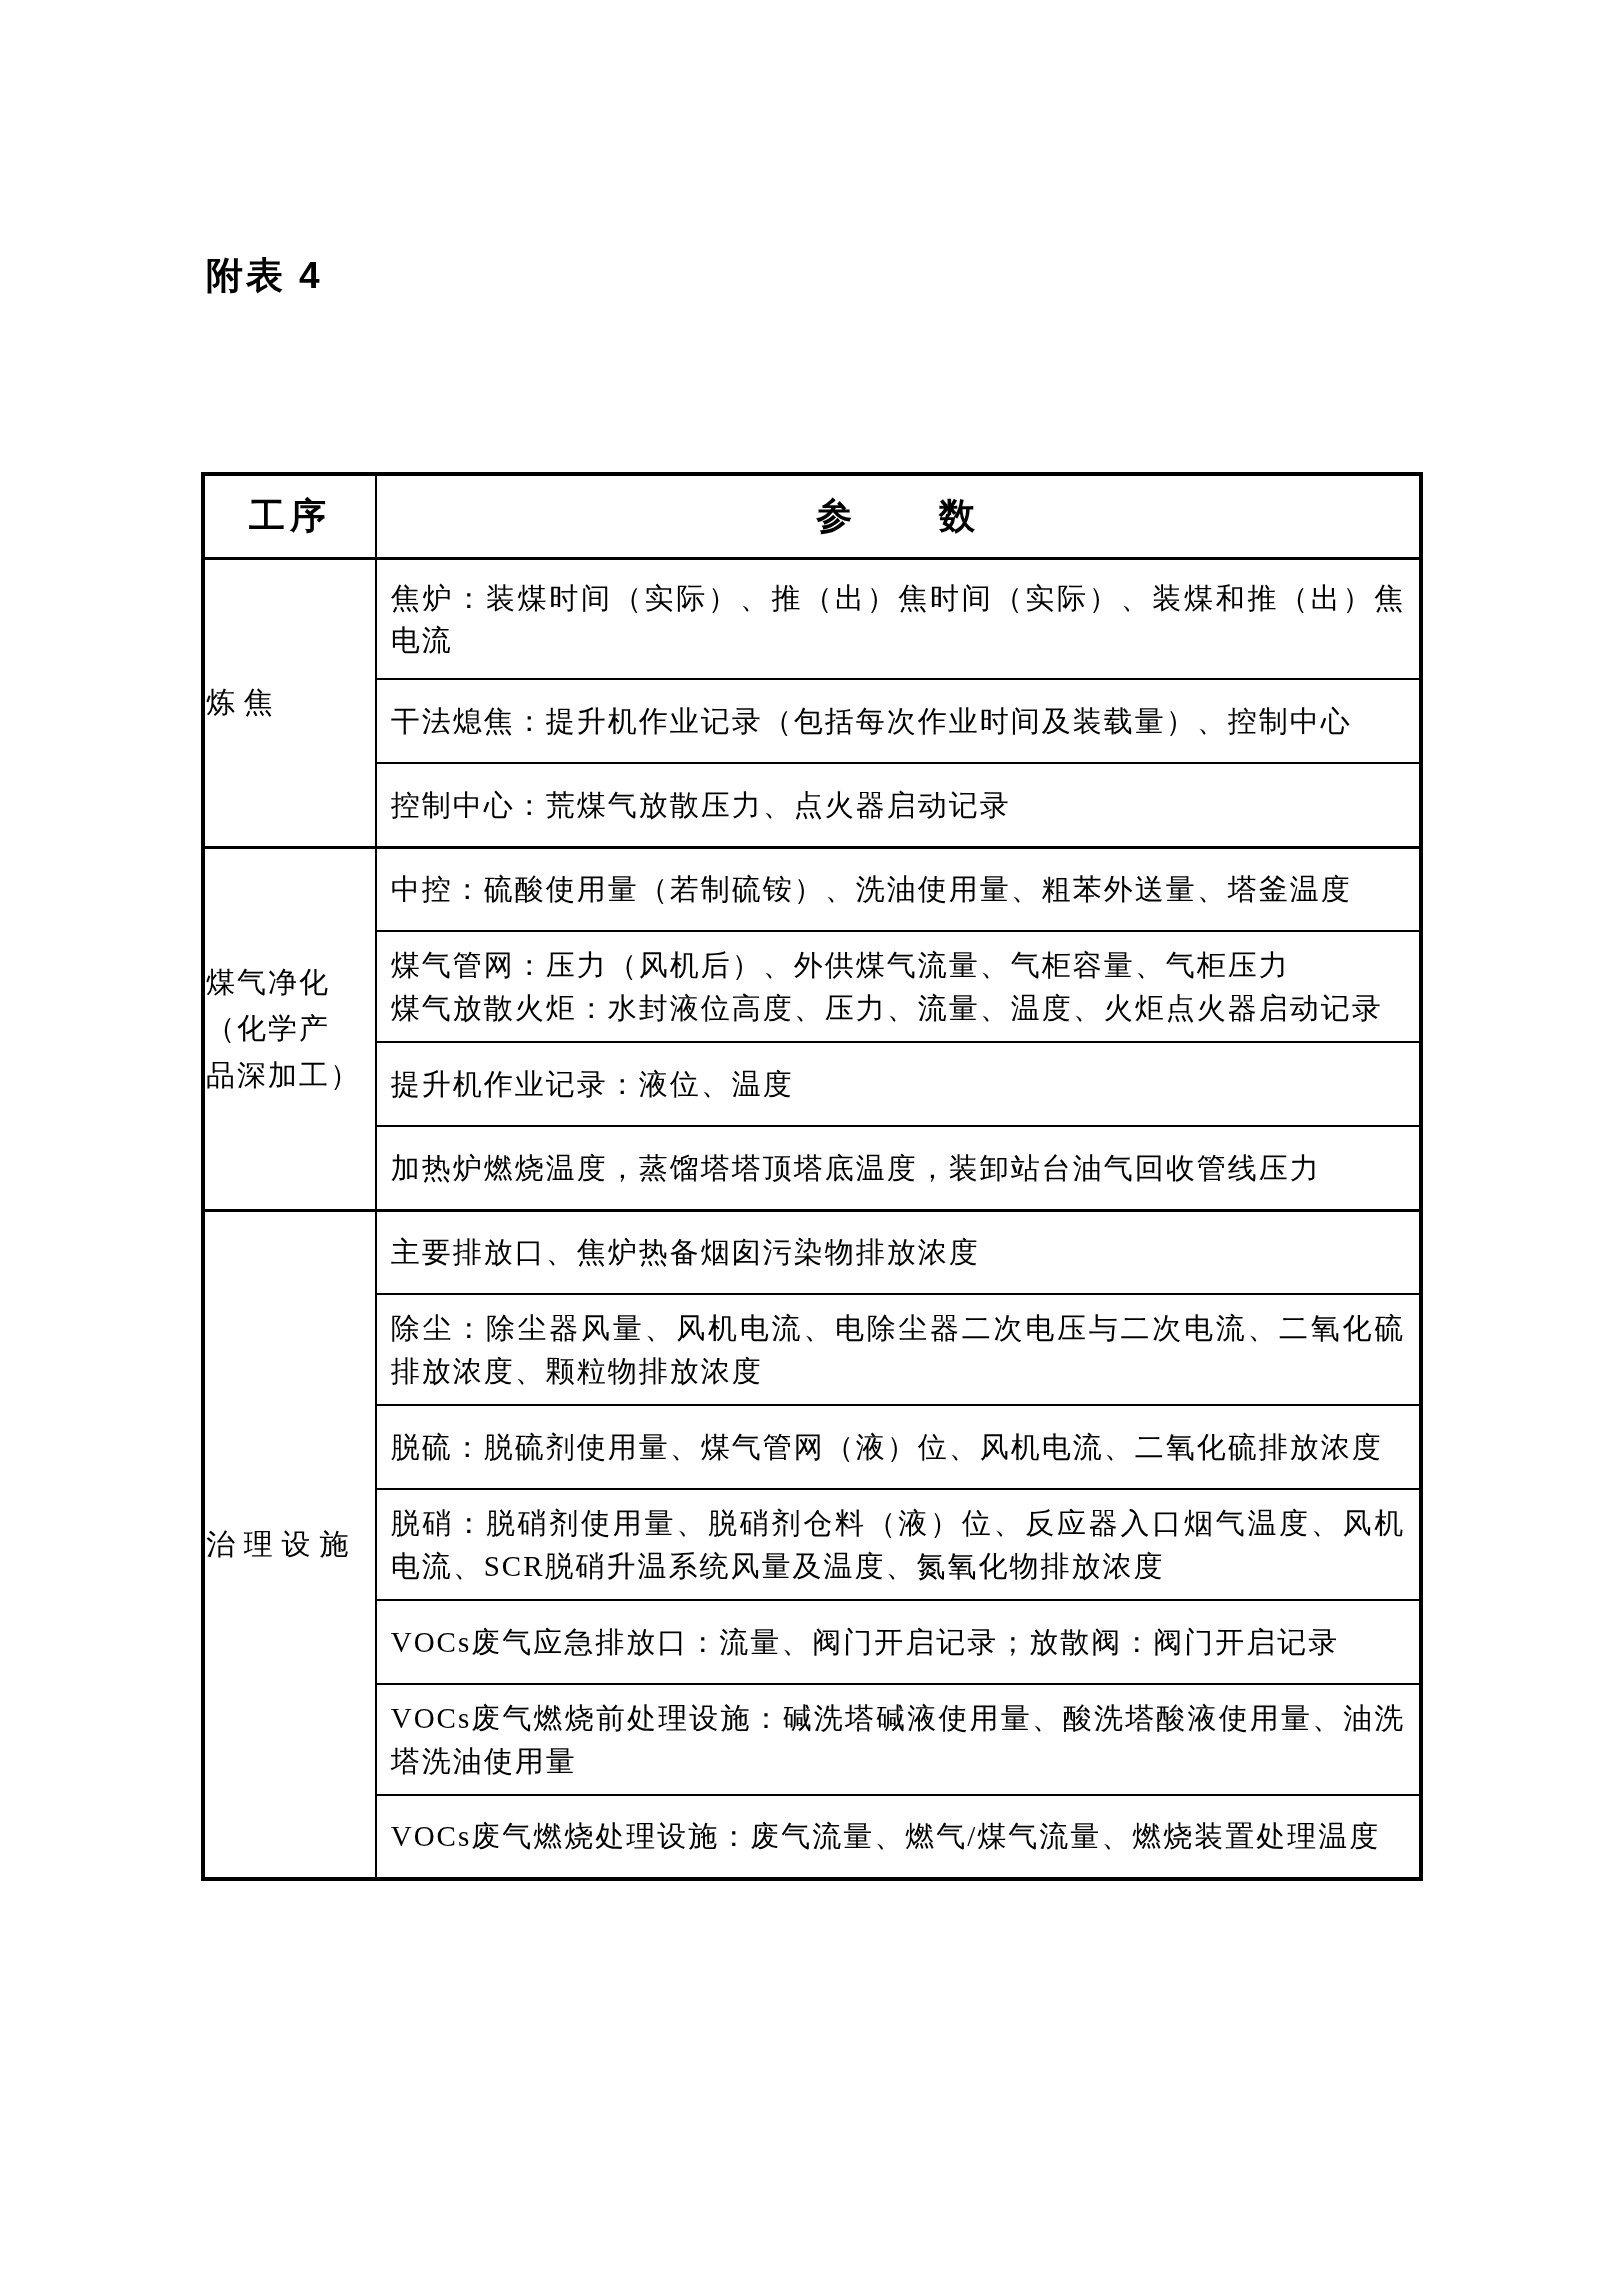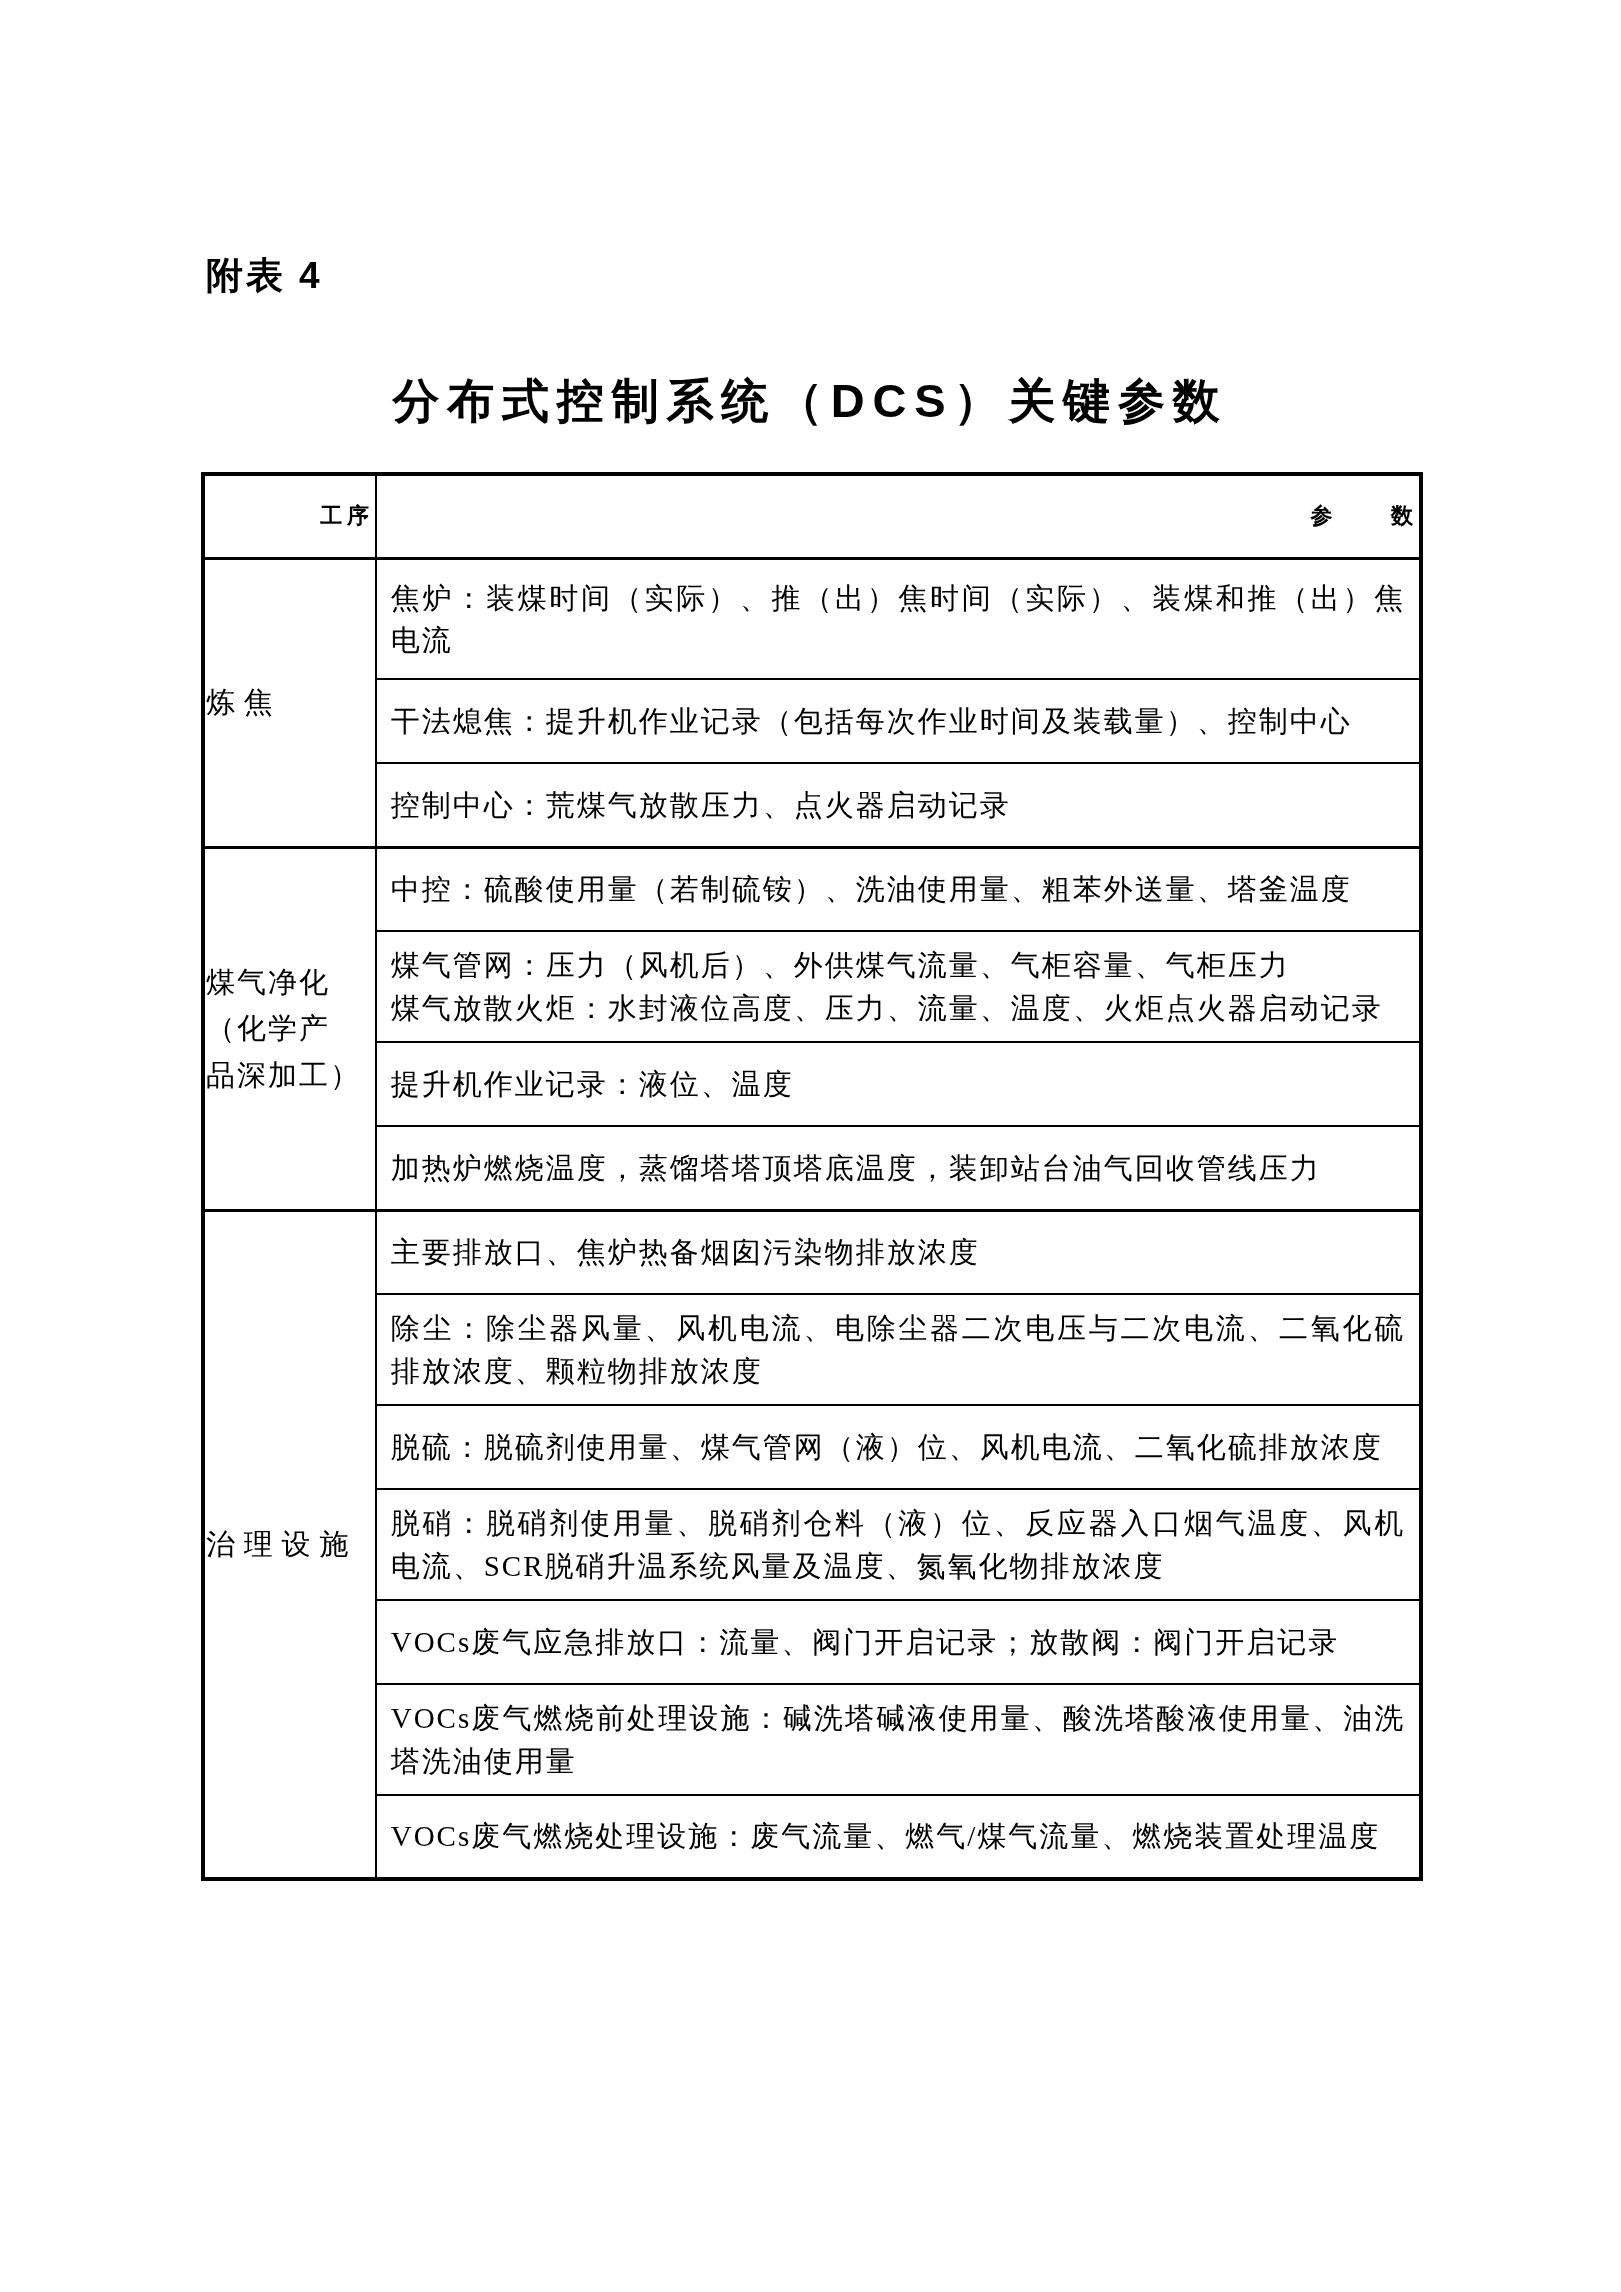--- a/index.html
+++ b/index.html
@@ -52,23 +52,23 @@
   .dcs-table th,
   .dcs-table td {
     border: 2px solid #000;
     vertical-align: middle;
     box-sizing: border-box;
   }
   .dcs-table thead th {
     height: 84px;
     font-family: "Liberation Sans", sans-serif;
     font-weight: bold;
-    font-size: 22px;
+    font-size: 36px;
     letter-spacing: 4.9px;
-    text-align: right;
+    text-align: center;
     border-bottom: 2.9px solid #000;
   }
   tbody.section > tr:first-child > td {
     border-top: 3.9px solid #000;
   }
   td.group-cell {
     text-align: left;
     font-size: 29px;
     letter-spacing: 8.8px;
     line-height: 1.6;
@@ -101,21 +101,20 @@
   }
   .footer-dash { letter-spacing: 0; }
 </style>
 </head>
 <body>
 
 <div class="page">
 
   <div class="doc-label">附表 4</div>
 
-  <div class="doc-title">分布式控制系统（DCS）关键参数</div>
 
   <table class="dcs-table">
     <colgroup>
       <col class="process-col">
       <col class="params-col">
     </colgroup>
     <thead>
       <tr>
         <th>工序</th>
         <th>参　　数</th>

